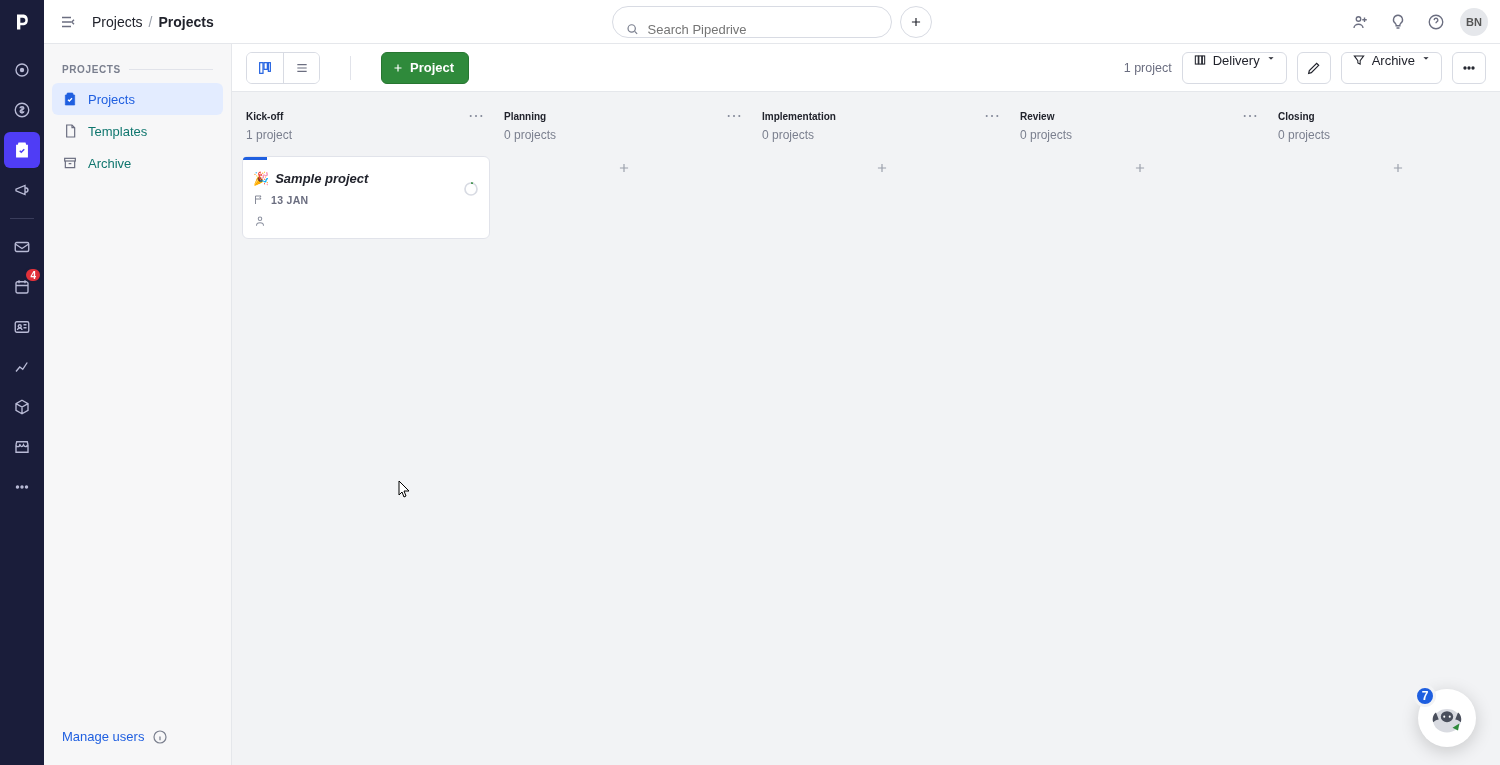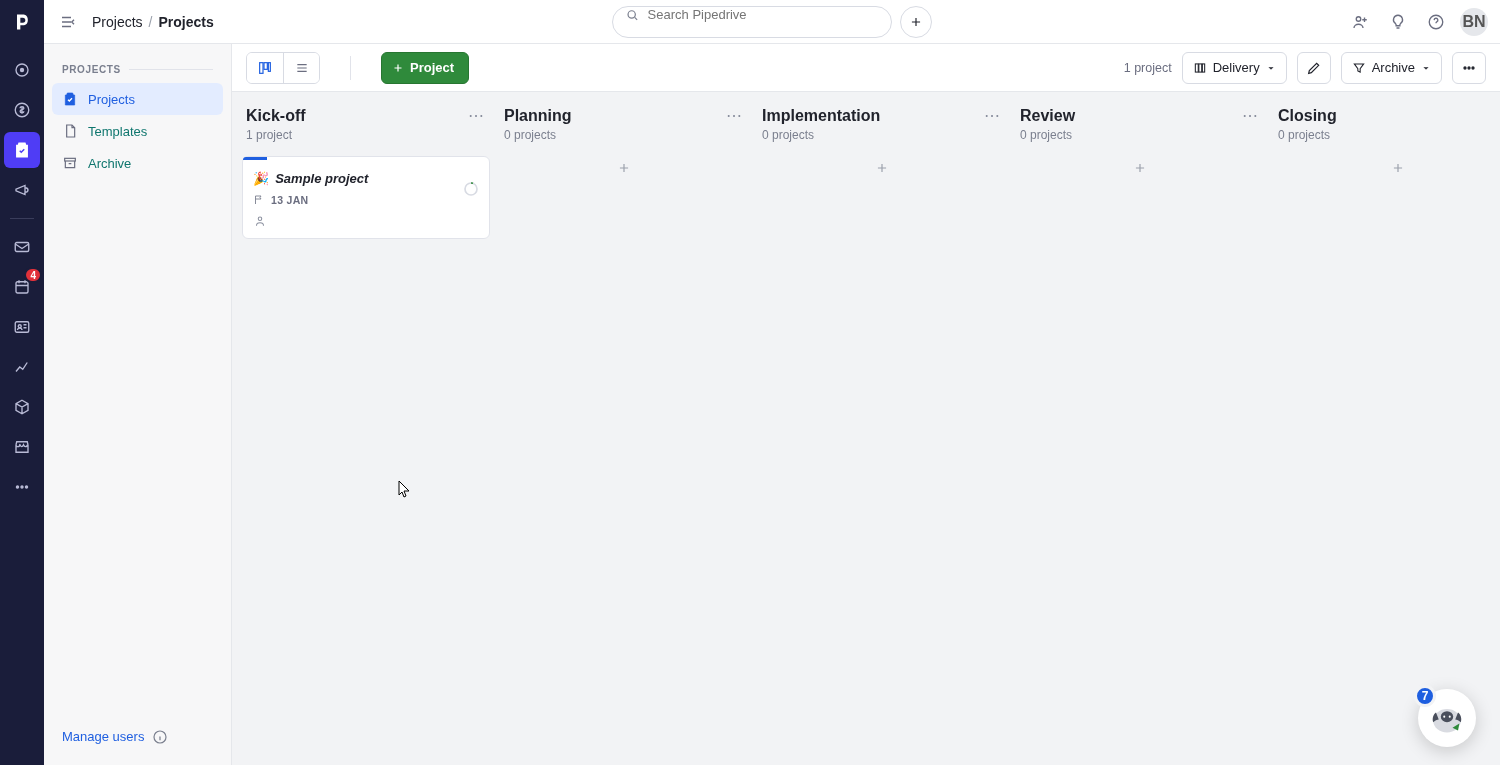--- a/index.html
+++ b/index.html
@@ -35,35 +35,35 @@
   .collapse-btn { width: 24px; height: 24px; display:flex; align-items:center; justify-content:center; cursor:pointer; }
   .collapse-btn svg { width: 18px; height:18px; stroke:#6b6e80; fill:none; stroke-width:1.8; }
   .breadcrumb { font-size: 14px; display:flex; align-items:center; gap:6px; }
   .breadcrumb a { color:#21232c; text-decoration:none; }
   .breadcrumb .sep { color:#9aa0ab; }
   .breadcrumb .current { font-weight:600; color:#21232c; }
 
   .search-wrap { position:absolute; left:50%; transform:translateX(-50%); display:flex; align-items:center; gap:8px; }
   .search-box {
     width: 280px; height: 32px; border:1px solid #d8dbe3; border-radius:16px;
-    display:flex; align-items:flex-start; padding:0 12px; gap:8px; background:#fff;
+    display:flex; align-items:flex-end; padding:0 12px; gap:8px; background:#fff;
   }
   .search-box svg { width:16px; height:16px; stroke:#7a7f8e; fill:none; stroke-width:2; }
   .search-box input { border:none; outline:none; font-size:13px; color:#555; width:100%; background:transparent; }
   .plus-btn {
     width:32px; height:32px; border-radius:50%; border:1px solid #d8dbe3; display:flex; align-items:center; justify-content:center; cursor:pointer; background:#fff;
   }
   .plus-btn svg { width:14px; height:14px; stroke:#21232c; stroke-width:2; }
 
   .header-right { position:absolute; right:12px; display:flex; align-items:center; gap:10px; }
   .header-icon { width:28px; height:28px; display:flex; align-items:center; justify-content:center; cursor:pointer; }
   .header-icon svg { width:18px; height:18px; stroke:#6b6e80; fill:none; stroke-width:1.8; }
   .avatar {
     width:28px; height:28px; border-radius:50%; background:#e5e7eb; color:#555;
-    display:flex; align-items:center; justify-content:center; font-size:16px; font-weight:600; cursor:pointer;
+    display:flex; align-items:center; justify-content:center; font-size:11px; font-weight:600; cursor:pointer;
   }
 
   
   .secondary-sidebar {
     position: fixed; left:44px; top:44px; bottom:0; width:188px;
     background: #f7f7f8; border-right:1px solid #e5e7eb; padding: 20px 8px 12px;
     display:flex; flex-direction:column; z-index:15;
   }
   .side-section-title {
     font-size:10px; font-weight:700; letter-spacing:0.6px; color:#7a7f8e;
@@ -103,35 +103,35 @@
     height:32px; padding:0 14px 0 10px; border-radius:6px; background:#2f8a3b; color:#fff;
     display:flex; align-items:center; gap:6px; font-size:13px; font-weight:600; cursor:pointer;
     border:1px solid #277631;
   }
   .new-project-btn svg { width:12px; height:12px; stroke:#fff; stroke-width:2.4; }
 
   .toolbar-right { margin-left:auto; display:flex; align-items:center; gap:10px; }
   .count-text { font-size:12.5px; color:#6b6e80; }
   .pill-btn {
     height:32px; border:1px solid #d8dbe3; border-radius:6px; background:#fff;
-    display:flex; align-items:center; padding:0 10px; gap:6px; font-size:13px; cursor:pointer;
+    display:flex; align-items:flex-start; padding:0 10px; gap:6px; font-size:13px; cursor:pointer;
   }
   .pill-btn svg { width:14px; height:14px; stroke:#21232c; fill:none; stroke-width:1.8; }
   .icon-only-btn { height:32px; width:34px; border:1px solid #d8dbe3; border-radius:6px; background:#fff; display:flex; align-items:center; justify-content:center; cursor:pointer; }
   .icon-only-btn svg { width:16px; height:16px; stroke:#21232c; fill:none; stroke-width:1.8; }
   .caret { width:10px !important; height:10px !important; }
 
   
   .board { flex:1; display:flex; gap:10px; padding: 6px 10px 10px; overflow-x:auto; }
   .column {
     flex: 0 0 248px; min-width: 248px; background: transparent;
     display:flex; flex-direction:column;
   }
   .col-header { padding:8px 4px 2px; display:flex; align-items:center; justify-content:space-between; }
-  .col-title { font-size:16px; font-weight:700; color:#21232c; }
+  .col-title { font-size:10px; font-weight:700; color:#21232c; }
   .col-sub { font-size:12px; color:#7a7f8e; padding:0 4px 8px; }
   .col-menu { cursor:pointer; color:#8a8f9e; font-size:16px; line-height:1; padding:2px; }
   .add-card-area {
     height:28px; border-radius:6px;
     display:flex; align-items:center; justify-content:center; cursor:pointer; margin-top:4px;
   }
   .add-card-area svg { width:14px; height:14px; stroke:#9aa0ab; stroke-width:2; }
 
   .card {
     background:#fff; border:1px solid #e1e3ea; border-radius:6px; padding:10px;

